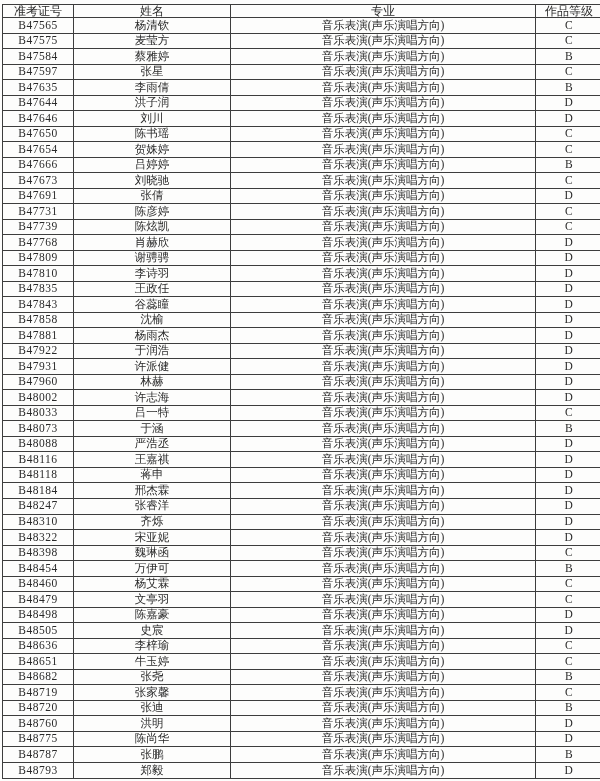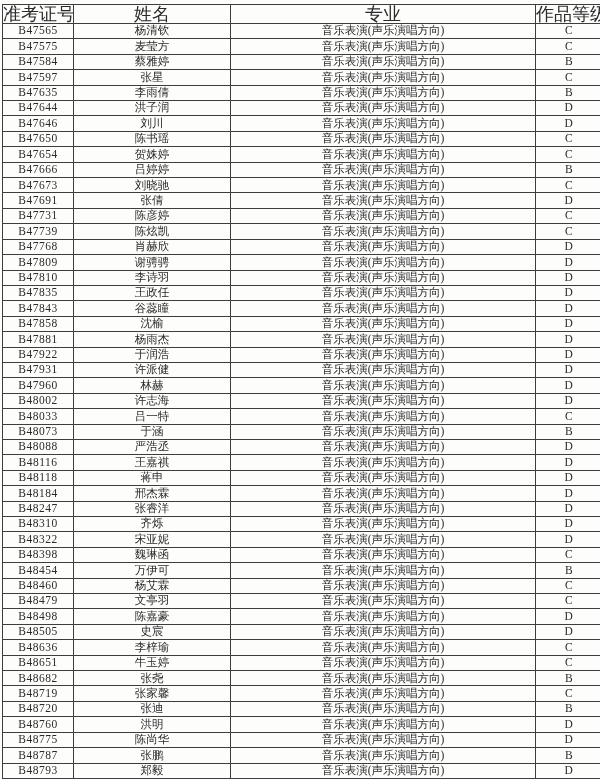--- a/index.html
+++ b/index.html
@@ -32,21 +32,21 @@
     text-align: center;
     vertical-align: middle;
     font-weight: normal;
     font-size: 11.5px;
     line-height: 1;
     white-space: nowrap;
     overflow: hidden;
     color: #2a2a2a;
   }
   table.results thead th {
-    font-size: 18px;
+    font-size: 12px;
     border-bottom-width: 1.5px;
     margin-left: 17px;
   }
   
   table.results tr {
     border-top: 1px solid #3d3d3d;
   }
   col.c-id     { width: 71px; }
   col.c-name   { width: 157px; }
   col.c-major  { width: 305px; }

